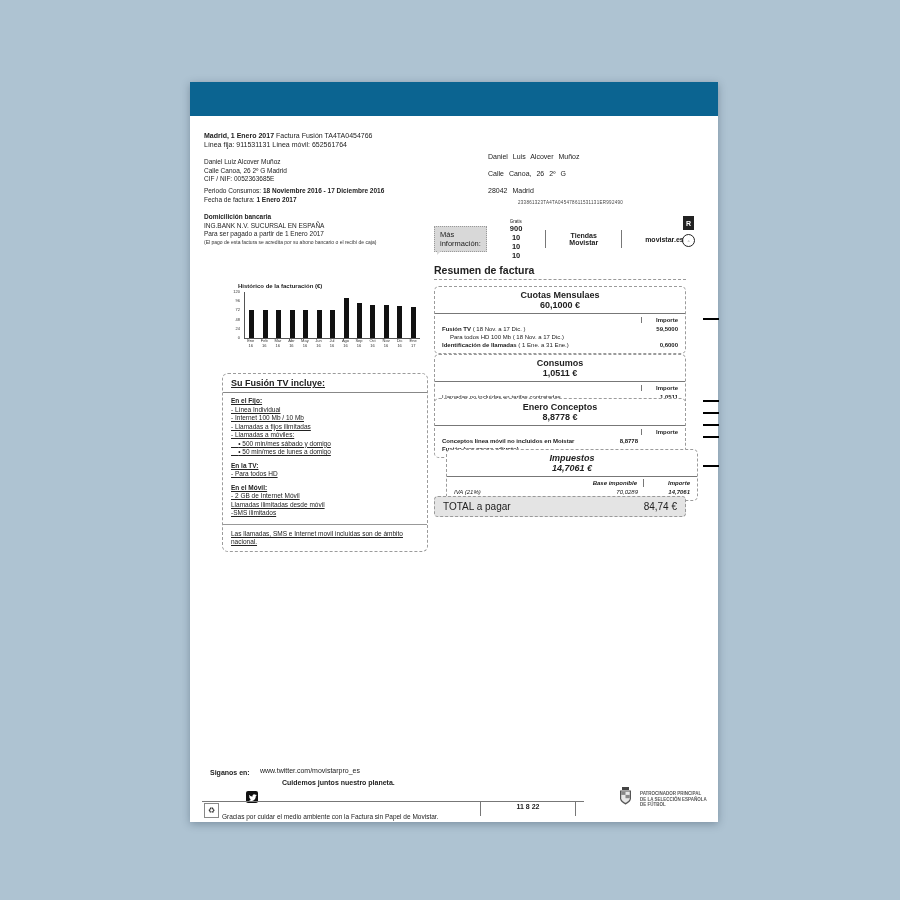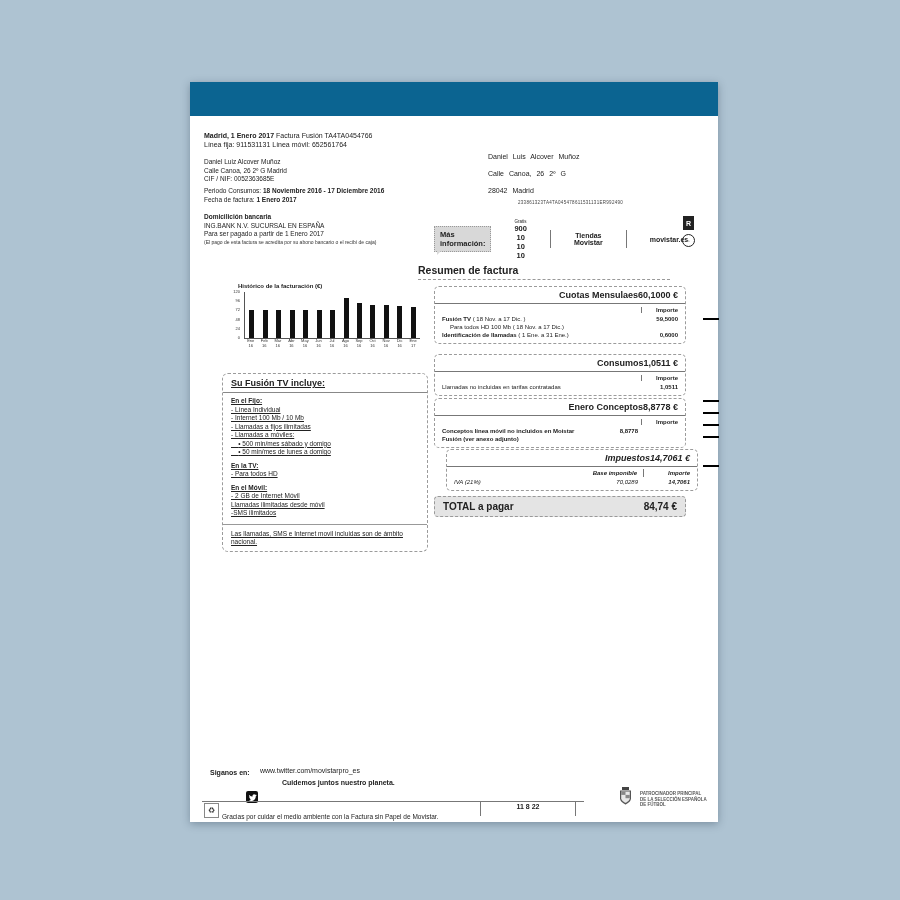--- a/index.html
+++ b/index.html
@@ -12,21 +12,21 @@
 
   
   .hblock{font-size:7px;line-height:9px;}
   .sblock{font-size:6.5px;line-height:8.5px;}
   .tiny{font-size:5px;line-height:6px;color:#333;}
   .mailing{font-size:7px;line-height:17px;word-spacing:3px;}
   .refnum{font-size:4.5px;letter-spacing:.3px;color:#444;}
 
   
   .infobar{display:flex;align-items:center;height:22px;font-size:7px;}
-  .infolabel{position:relative;background:#d8d8d8;border:1px dotted #999;padding:3px 5px;font-weight:bold;font-size:7.5px;}
+  .infolabel{position:relative;background:#d8d8d8;border:1px dotted #999;padding:3px 5px;font-weight:normal;font-size:7.5px;}
   .infolabel::after{content:"";position:absolute;left:2px;bottom:-4px;border-left:4px solid #d8d8d8;border-bottom:4px solid transparent;}
   .infocol{padding:0 23px;text-align:center;}
   .infosep{border-left:1px solid #777;align-self:stretch;margin:2px 0;}
   .gratis{font-size:4.5px;line-height:5px;text-align:left;}
   .phone{font-weight:bold;font-size:7.5px;}
   .certs{display:flex;flex-direction:column;gap:4px;align-items:center;}
   .cert-r{width:11px;height:14px;background:#222;color:#fff;font-size:7px;font-weight:bold;display:flex;align-items:center;justify-content:center;}
   .cert-c{width:11px;height:11px;border:1px solid #222;border-radius:50%;display:flex;align-items:center;justify-content:center;font-size:6px;color:#222;}
 
   
@@ -45,33 +45,33 @@
   .fusion{border:1px dashed #9b9b9b;border-radius:6px;background:#fff;width:204px;}
   .fusion-title{padding:4px 8px;font-size:9px;font-weight:bold;border-bottom:1px solid #888;}
   .fusion-body{padding:4px 8px 6px 8px;font-size:6.5px;line-height:8.5px;white-space:pre-wrap;}
   .fusion-heading{font-weight:bold;margin-top:5px;}
   .fusion-heading:first-child{margin-top:0;}
   .fusion-foot{border-top:1px solid #999;padding:5px 8px;font-size:6.5px;line-height:8px;}
 
   
   .resumen-title{font-size:10.5px;font-weight:bold;border-bottom:1px dashed #999;padding-bottom:3px;width:252px;}
   .sbox{border:1px dashed #9b9b9b;border-radius:5px;background:#fff;width:252px;box-sizing:border-box;}
-  .sbox-head{display:flex;justify-content:flex-end;align-items:center;padding:3px 7px;border-bottom:1px solid #777;font-size:9px;font-weight:bold;}
+  .sbox-head{display:flex;justify-content:space-between;align-items:center;padding:3px 7px;border-bottom:1px solid #777;font-size:9px;font-weight:bold;flex-direction:column;}
   .sbox-body{padding:2px 7px 4px 7px;font-size:6px;line-height:8px;}
   .imp-head{text-align:right;font-weight:bold;margin-bottom:1px;}
   .imp-head .tickspan{border-left:1px solid #777;padding-left:14px;}
   .srow{display:flex;align-items:flex-start;}
   .srow .lbl{flex:1;}
   .srow .base{width:60px;text-align:right;}
   .srow .imp{width:46px;text-align:right;font-weight:bold;}
   .indent{padding-left:8px;}
   .two-col-head{display:flex;justify-content:flex-end;font-weight:bold;margin-bottom:1px;}
   .two-col-head .base{width:60px;text-align:right;}
   .two-col-head .imp{width:46px;text-align:right;border-left:1px solid #777;margin-left:6px;}
-  .totalbox{display:flex;justify-content:space-between;align-items:center;background:#e4e4e4;border:1px dashed #999;border-radius:4px;padding:4px 8px;width:252px;box-sizing:border-box;font-size:10px;font-weight:bold;}
+  .totalbox{display:flex;justify-content:space-between;align-items:center;background:#e4e4e4;border:1px dashed #999;border-radius:4px;padding:4px 8px;width:252px;box-sizing:border-box;font-size:10px;font-weight:normal;}
 
   
   .f7{font-size:7px;}
   .f65{font-size:6.5px;}
   .tw-icon{width:12px;height:12px;background:#111;border-radius:2px;display:flex;align-items:center;justify-content:center;}
   .strip{border-top:1px solid #777;width:382px;height:0;}
   .codebox{border-left:1px solid #777;border-right:1px solid #777;width:96px;height:15px;text-align:center;font-size:7px;font-weight:bold;padding-top:2px;box-sizing:border-box;}
   .recycle{width:13px;height:13px;border:1px solid #888;display:flex;align-items:center;justify-content:center;font-size:8px;color:#333;}
   .sponsor{font-size:4.5px;line-height:5.5px;font-weight:bold;color:#555;}
   .regmark{position:absolute;left:703px;width:16px;height:2px;background:#000;}
@@ -238,21 +238,21 @@
           </div>
         </div>
     </div>
 
     <div class="abs fusion" style="left:32px;top:291px;text-decoration:underline;">
       <div class="fusion-title">Su Fusión TV incluye:</div>
       <div class="fusion-body"><div class="fusion-heading">En el Fijo:</div><div class="fusion-item">- Línea Individual</div><div class="fusion-item">- Internet 100 Mb / 10 Mb</div><div class="fusion-item">- Llamadas a fijos ilimitadas</div><div class="fusion-item">- Llamadas a móviles:</div><div class="fusion-item">    • 500 min/mes sábado y domigo</div><div class="fusion-item">    • 50 min/mes de lunes a domigo</div><div class="fusion-heading">En la TV:</div><div class="fusion-item">- Para todos HD</div><div class="fusion-heading">En el Móvil:</div><div class="fusion-item">- 2 GB de Internet Móvil</div><div class="fusion-item">Llamadas ilimitadas desde móvil</div><div class="fusion-item">-SMS ilimitados</div></div>
       <div class="fusion-foot">Las llamadas, SMS e Internet movil incluidas son de ámbito nacional.</div>
     </div>
 
-    <div class="abs resumen-title" style="left:228px;top:182px;">Resumen de factura</div>
+    <div class="abs resumen-title" style="left:244px;top:182px;">Resumen de factura</div>
 
     <div class="abs sbox" style="left:244px;top:204px;">
       <div class="sbox-head">
         <span>Cuotas Mensulaes</span>
         <span>60,1000 €</span>
       </div>
       <div class="sbox-body">
         <div class="imp-head"><span class="tickspan">Importe</span></div>
         <div class="srow">
           <span class="lbl"><span class="b">Fusión TV</span><span> ( 18 Nov. a 17 Dic. )</span></span>

